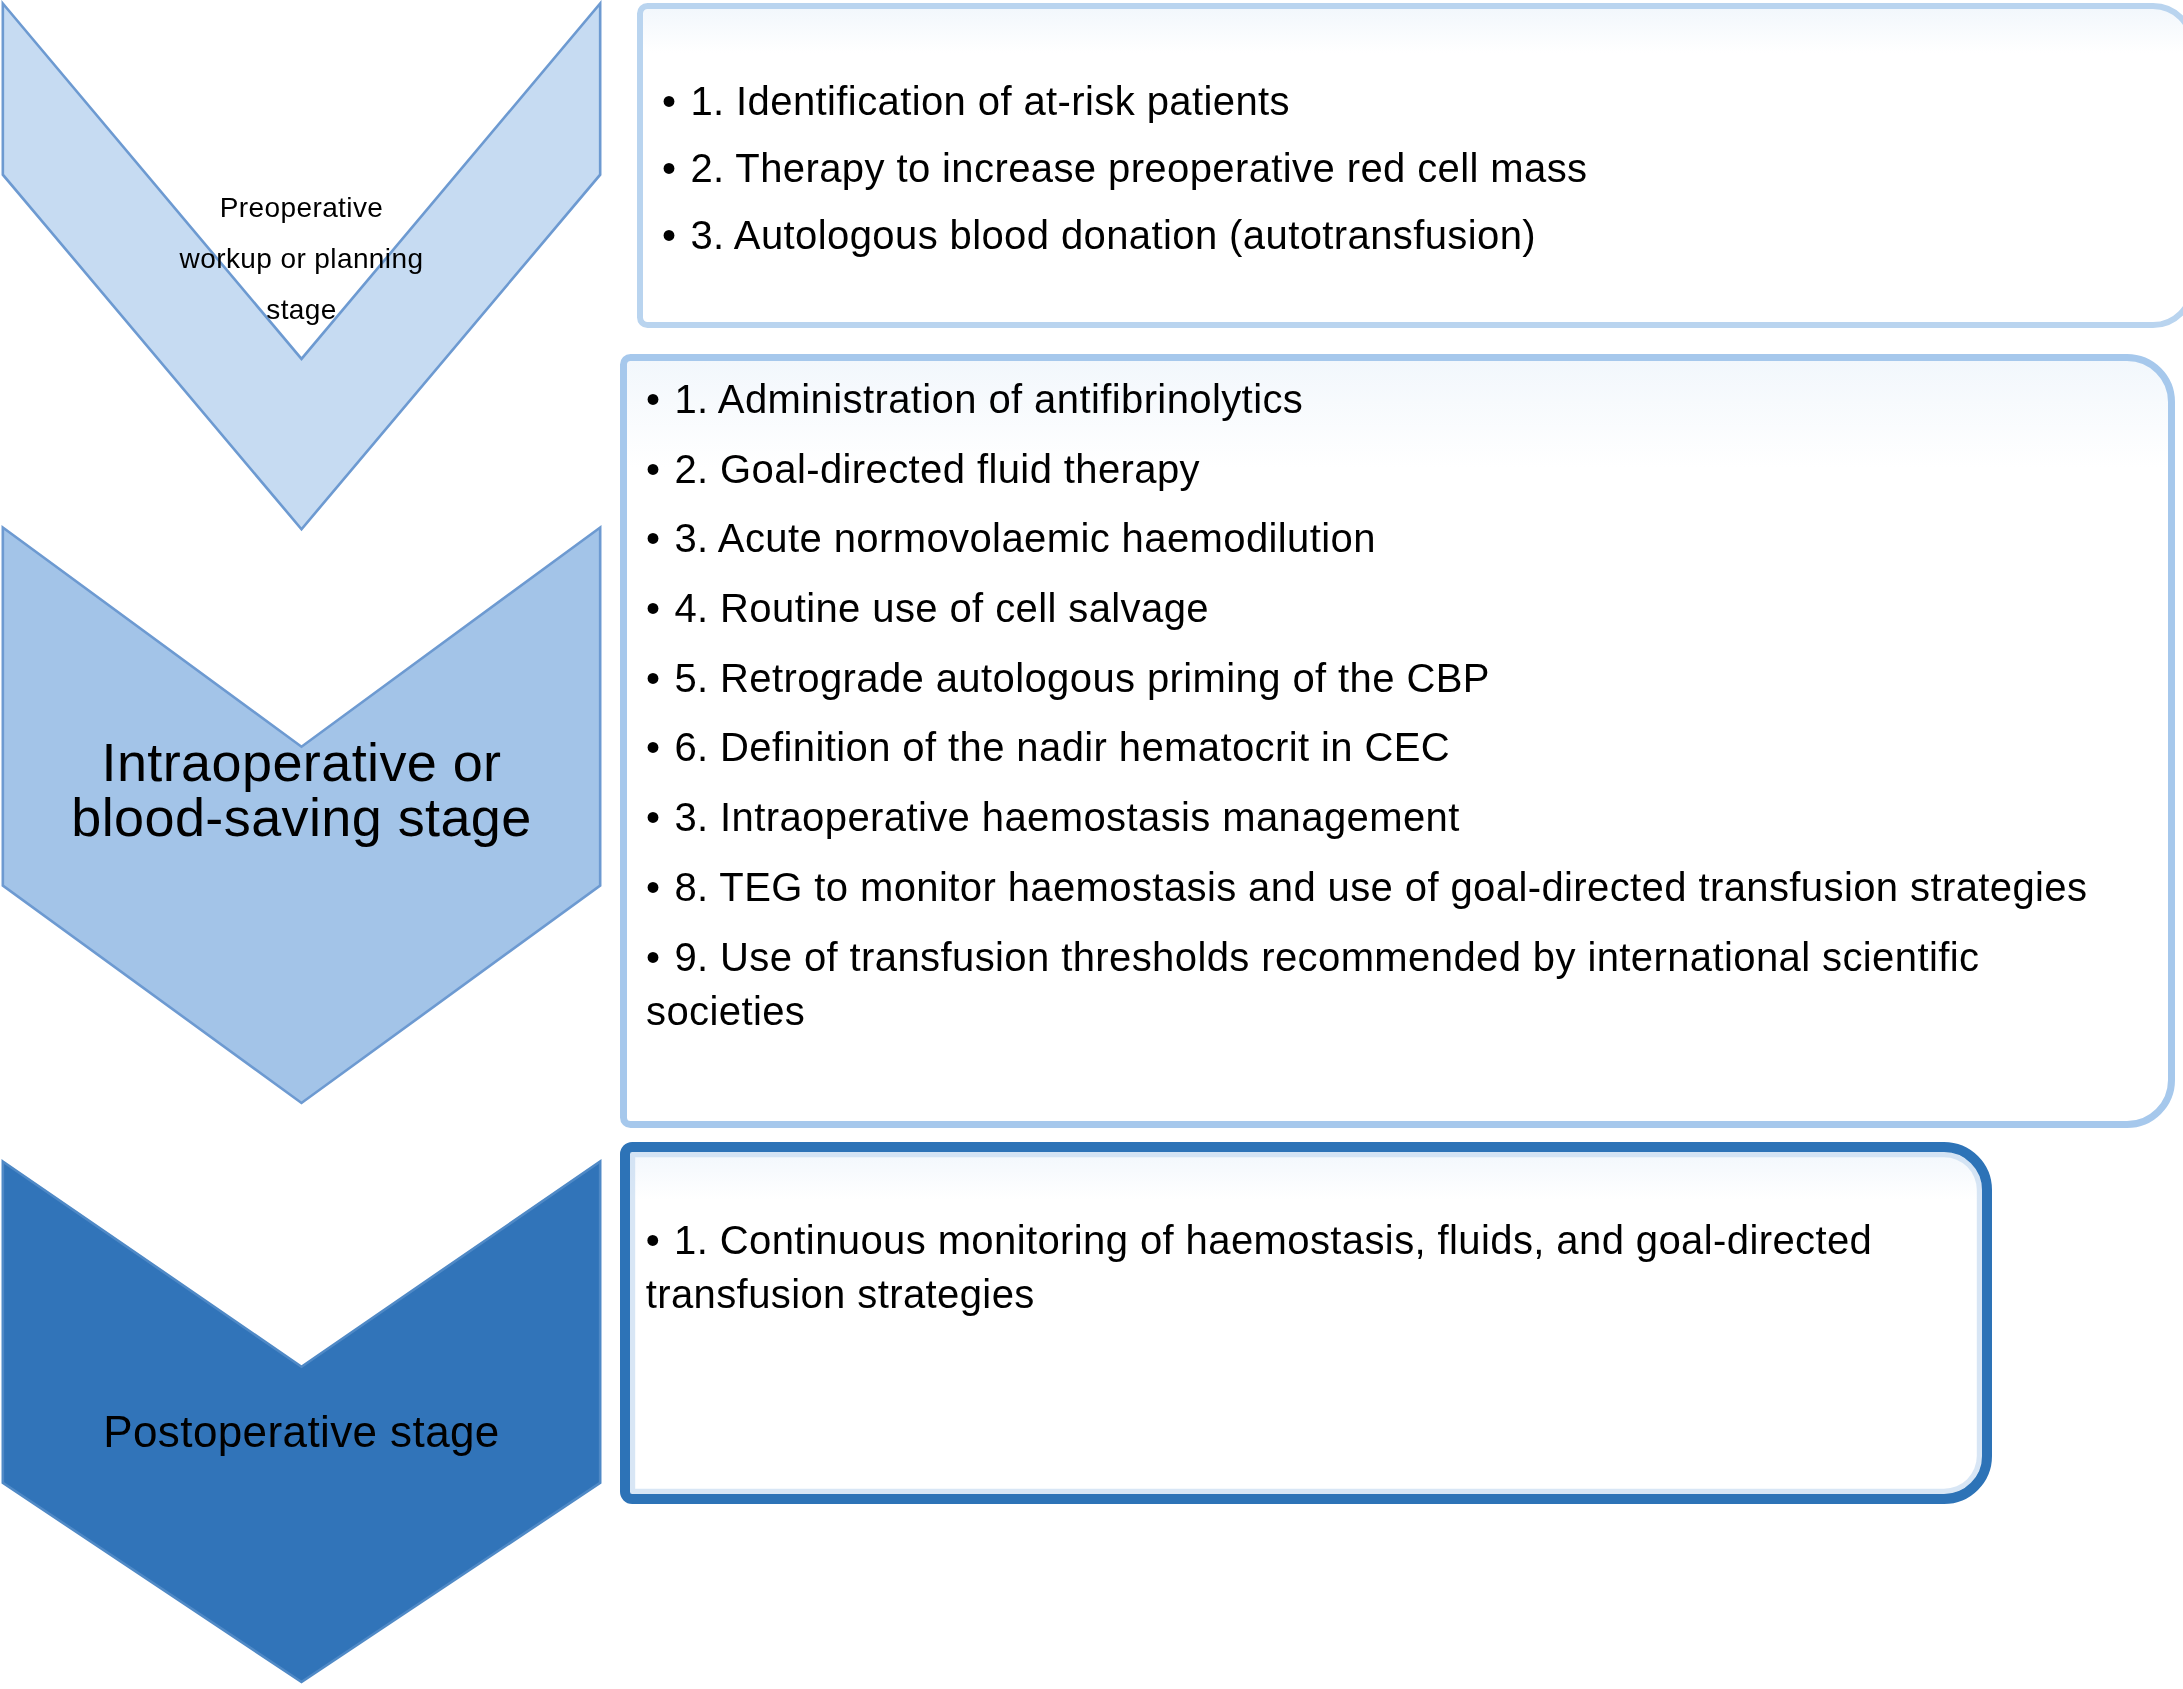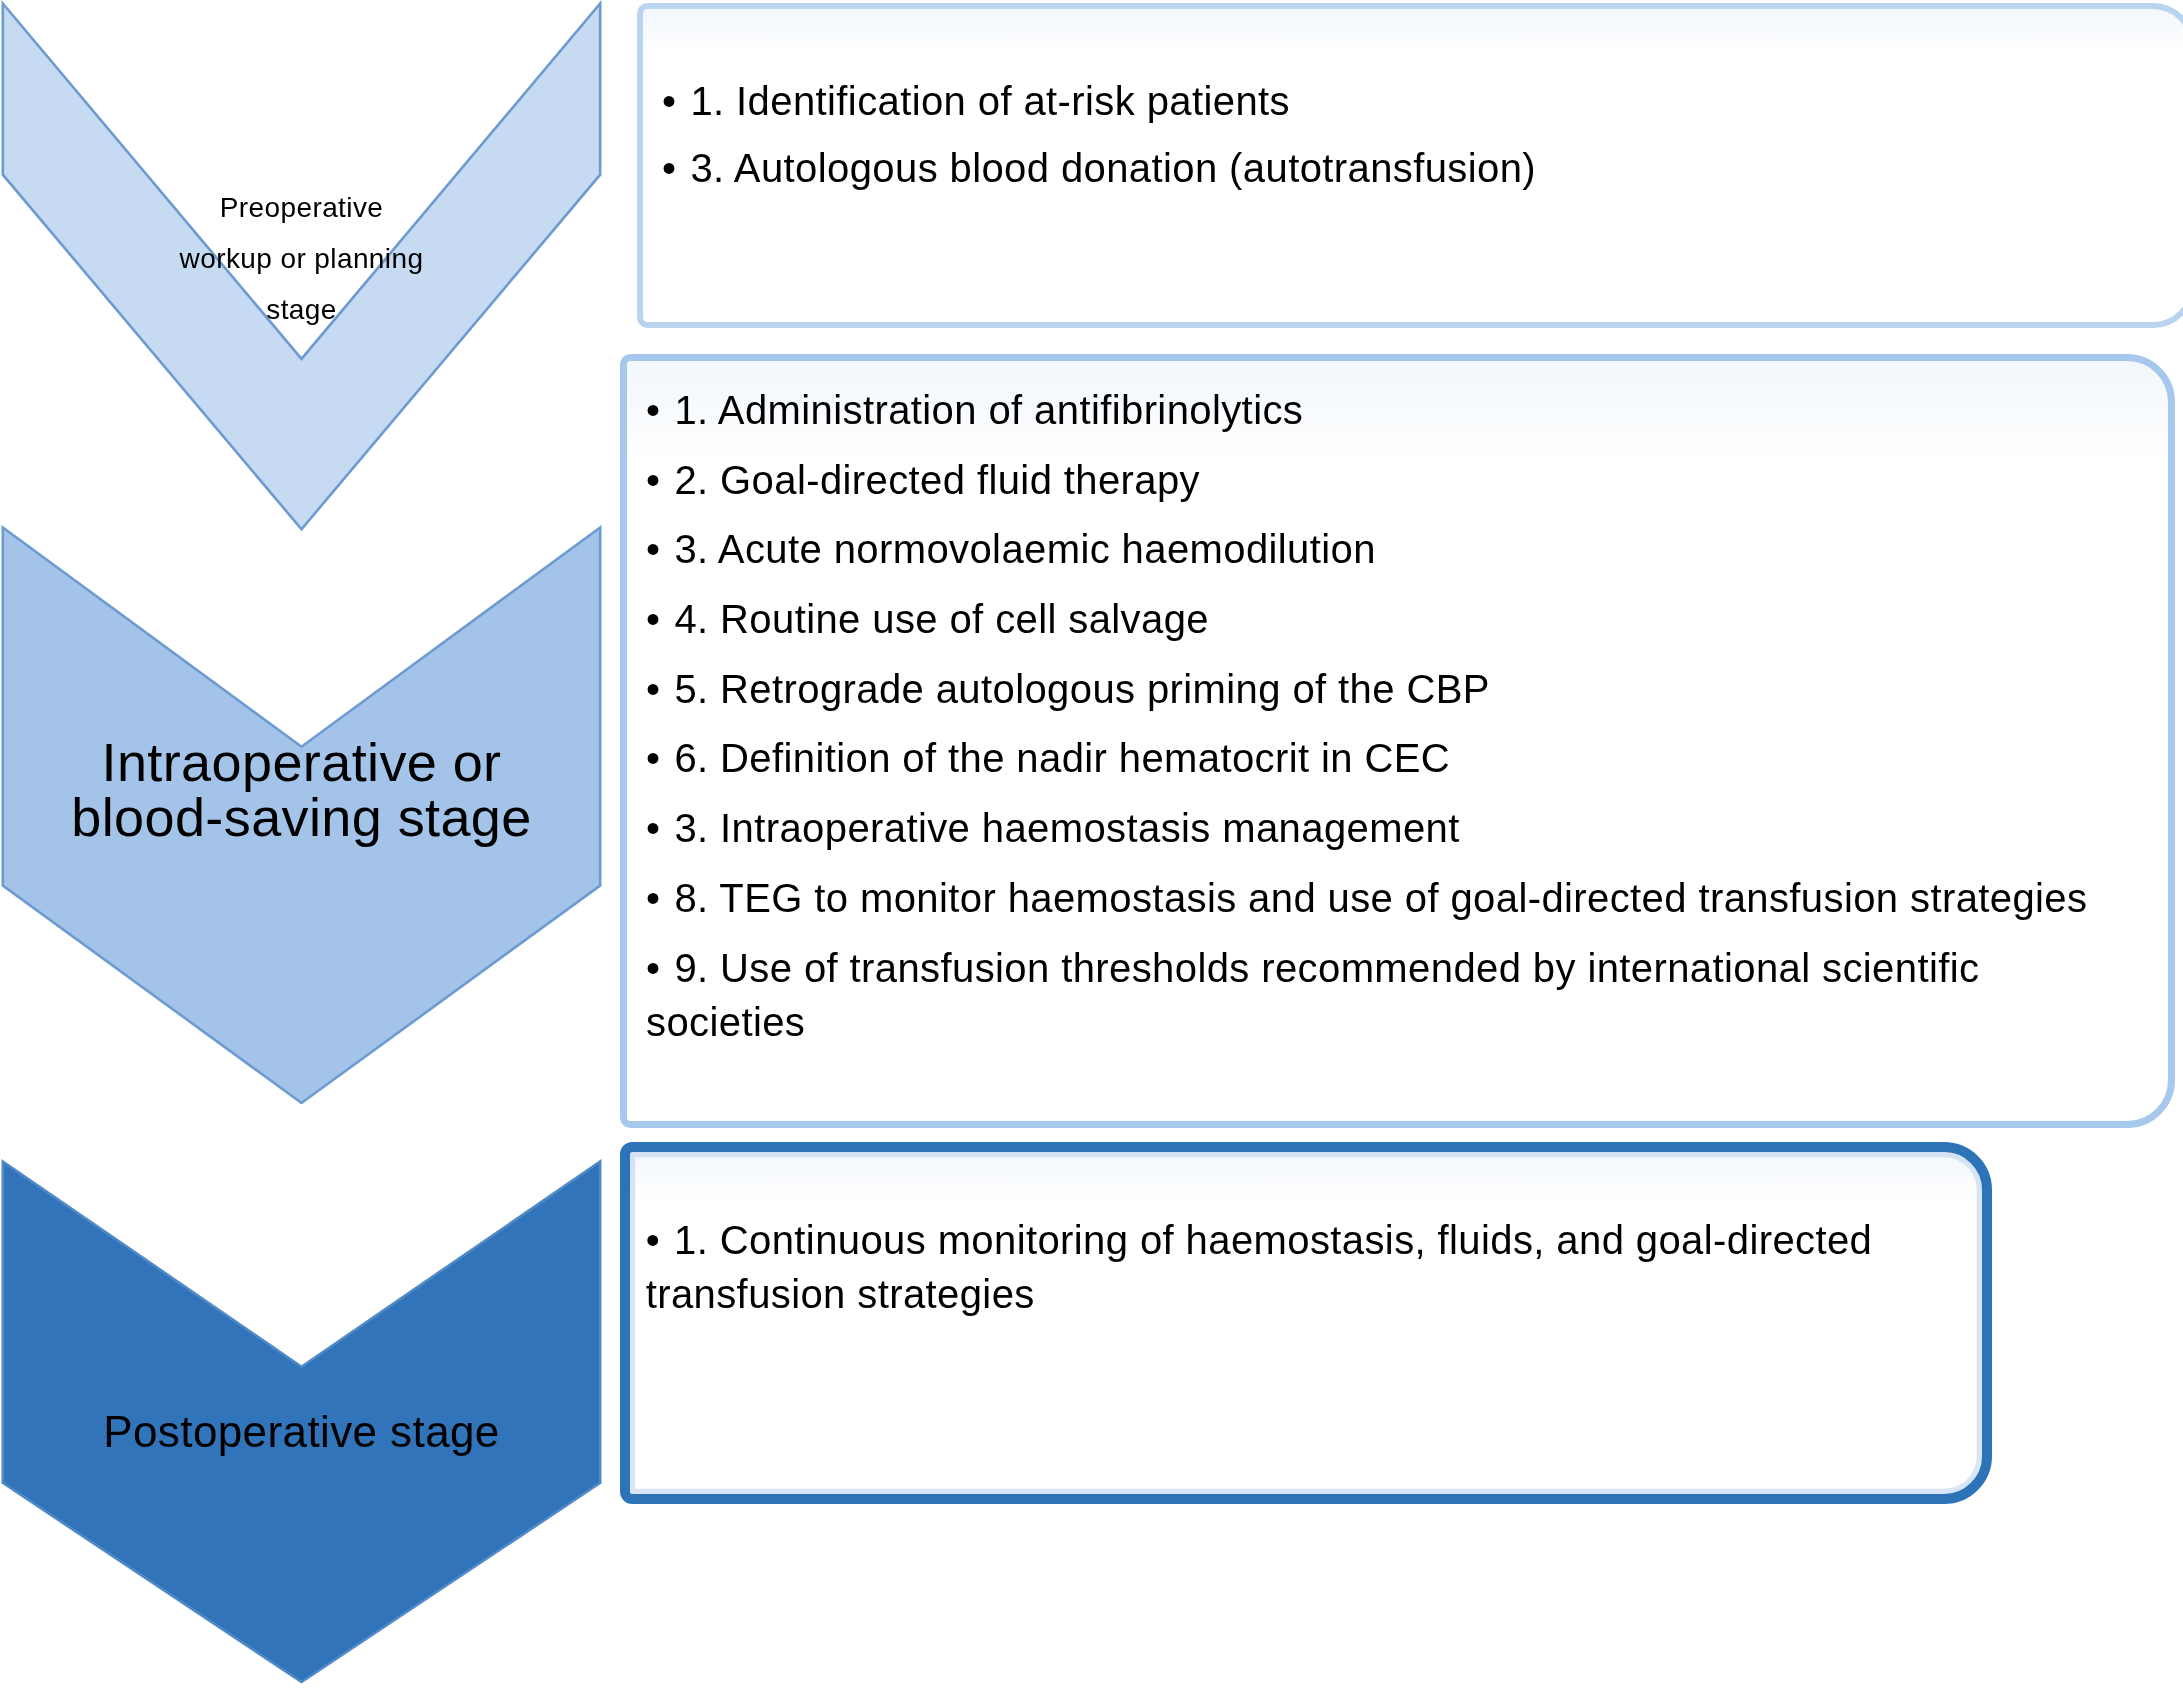--- a/index.html
+++ b/index.html
@@ -41,21 +41,21 @@
     top: 2.6px; width: 1558px; height: 325px;
     border: 6.1px solid var(--box1-border, #b9d4ef);
     border-radius: 10.5px 42px 42px 10.5px;
     padding: 65px 26px 7px 19px;
     margin-left: 17px;
   }
   .box2 {
     top: 354px; width: 1555px; height: 774px;
     border: 7px solid var(--box2-border, #a6c8ec);
     border-radius: 10.5px 48px 48px 10.5px;
-    padding: 22px 26px 7px 19px;
+    padding: 11px 26px 7px 19px;
   }
   .box3 {
     top: 1142px; width: 1372px; height: 362px;
     border: 10.5px solid var(--box3-border, #2d73b7);
     border-radius: 12.2px 48px 48px 12.2px;
     padding: 61px 26px 7px 15.7px;
     box-shadow: inset 0 0 0 5.2px rgba(190, 214, 238, 0.6);
   }
   .item {
     font-size: 40px;
@@ -91,20 +91,23 @@
 
   <div class="stage-label label3">
     <div>Postoperative stage</div>
   </div>
 
   <div class="box box1">
     <div class="item">
       <span class="marker">•</span><span>1. Identification of at-risk patients</span>
     </div>
     <div class="item">
+      <span class="marker">•</span><span>2. Therapy to increase preoperative red cell mass</span>
+    </div>
+    <div class="item">
       <span class="marker">•</span><span>3. Autologous blood donation (autotransfusion)</span>
     </div>
   </div>
 
   <div class="box box2">
     <div class="item">
       <span class="marker">•</span><span>1. Administration of antifibrinolytics</span>
     </div>
     <div class="item">
       <span class="marker">•</span><span>2. Goal-directed fluid therapy</span>

